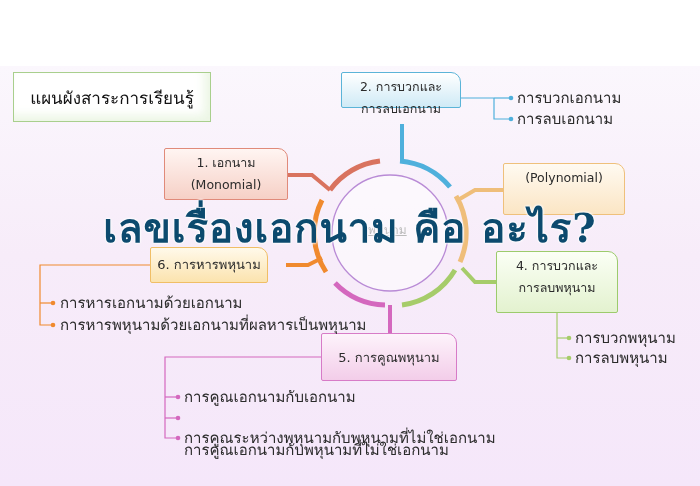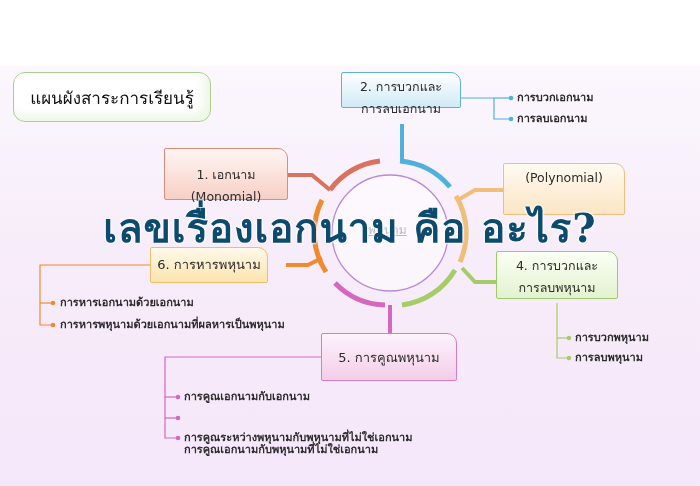--- a/index.html
+++ b/index.html
@@ -13,38 +13,38 @@
     background: linear-gradient(180deg, #fbf7fd 0%, #f7ecf9 45%, #f5e7fa 100%);
   }
   svg.lines { position: absolute; left: 0; top: 0; width: 700px; height: 486px; }
   .node {
     position: absolute; box-sizing: border-box; text-align: center;
     font-size: 12.5px; color: #2b2b2b; line-height: 22px;
     border-radius: 2px 10px 2px 2px;
   }
   .title-box {
     position: absolute; left: 13px; top: 72px; width: 198px; height: 50px;
-    border: 1.5px solid #a9cf8d; border-radius: 12px; background: #fff;
+    border: 1.5px solid #a9cf8d; border-radius: 0; background: #fff;
     box-sizing: border-box; font-size: 17px; color: #111;
     display: flex; align-items: center; justify-content: center;
     box-shadow: inset -6px -6px 10px rgba(200,230,180,0.35);
   }
   .n1 { left: 164px; top: 148px; width: 124px; height: 52px; border: 1.5px solid #e08a7a;
-        background: linear-gradient(180deg,#fff5f2,#f6d0c6); padding-top: 15px; }
+        background: linear-gradient(180deg,#fff5f2,#f6d0c6); padding-top: 3px; }
   .n2 { left: 341px; top: 72px; width: 120px; height: 36px; border: 1.5px solid #5bb4d8;
         background: linear-gradient(180deg,#ffffff,#cfeaf6); padding-top: 3px; }
   .n3 { left: 503px; top: 163px; width: 122px; height: 52px; border: 1.5px solid #efc07b;
         background: linear-gradient(180deg,#fffaf1,#fbe5c4); padding-top: 3px; }
-  .n4 { left: 496px; top: 251px; width: 122px; height: 48px; border: 1.5px solid #9ccb6c;
+  .n4 { left: 496px; top: 251px; width: 122px; height: 62px; border: 1.5px solid #9ccb6c;
         background: linear-gradient(180deg,#fbfff5,#e3f2cf); padding-top: 3px; }
   .n5 { left: 321px; top: 333px; width: 136px; height: 48px; border: 1.5px solid #d77bc7;
         background: linear-gradient(180deg,#fdf3fb,#f3cde9); line-height: 48px; font-size: 13px; }
   .n6 { left: 150px; top: 247px; width: 118px; height: 36px; border: 1.5px solid #f0be66;
         background: linear-gradient(180deg,#fff9ea,#fbe3ae); line-height: 34px; font-size: 13px; }
-  .leaf { position: absolute; font-size: 11px; color: #2b2b2b; white-space: nowrap; line-height: 14px; font-weight: bold; }
+  .leaf { position: absolute; font-size: 15px; color: #2b2b2b; white-space: nowrap; line-height: 14px; }
   .hub-label { position: absolute; left: 368px; top: 220px; font-size: 12px; color: #bbb; text-decoration: underline; }
   .overlay {
     position: absolute; left: 0; top: 196px; width: 700px; text-align: center;
     font-family: "DejaVu Serif", serif; font-weight: bold; font-size: 40px;
     color: #0c4a6e; letter-spacing: 1px;
     text-shadow: 0 0 3px #fff, 0 0 3px #fff, 0 0 2px #fff;
   }
 </style>
 </head>
 <body>

